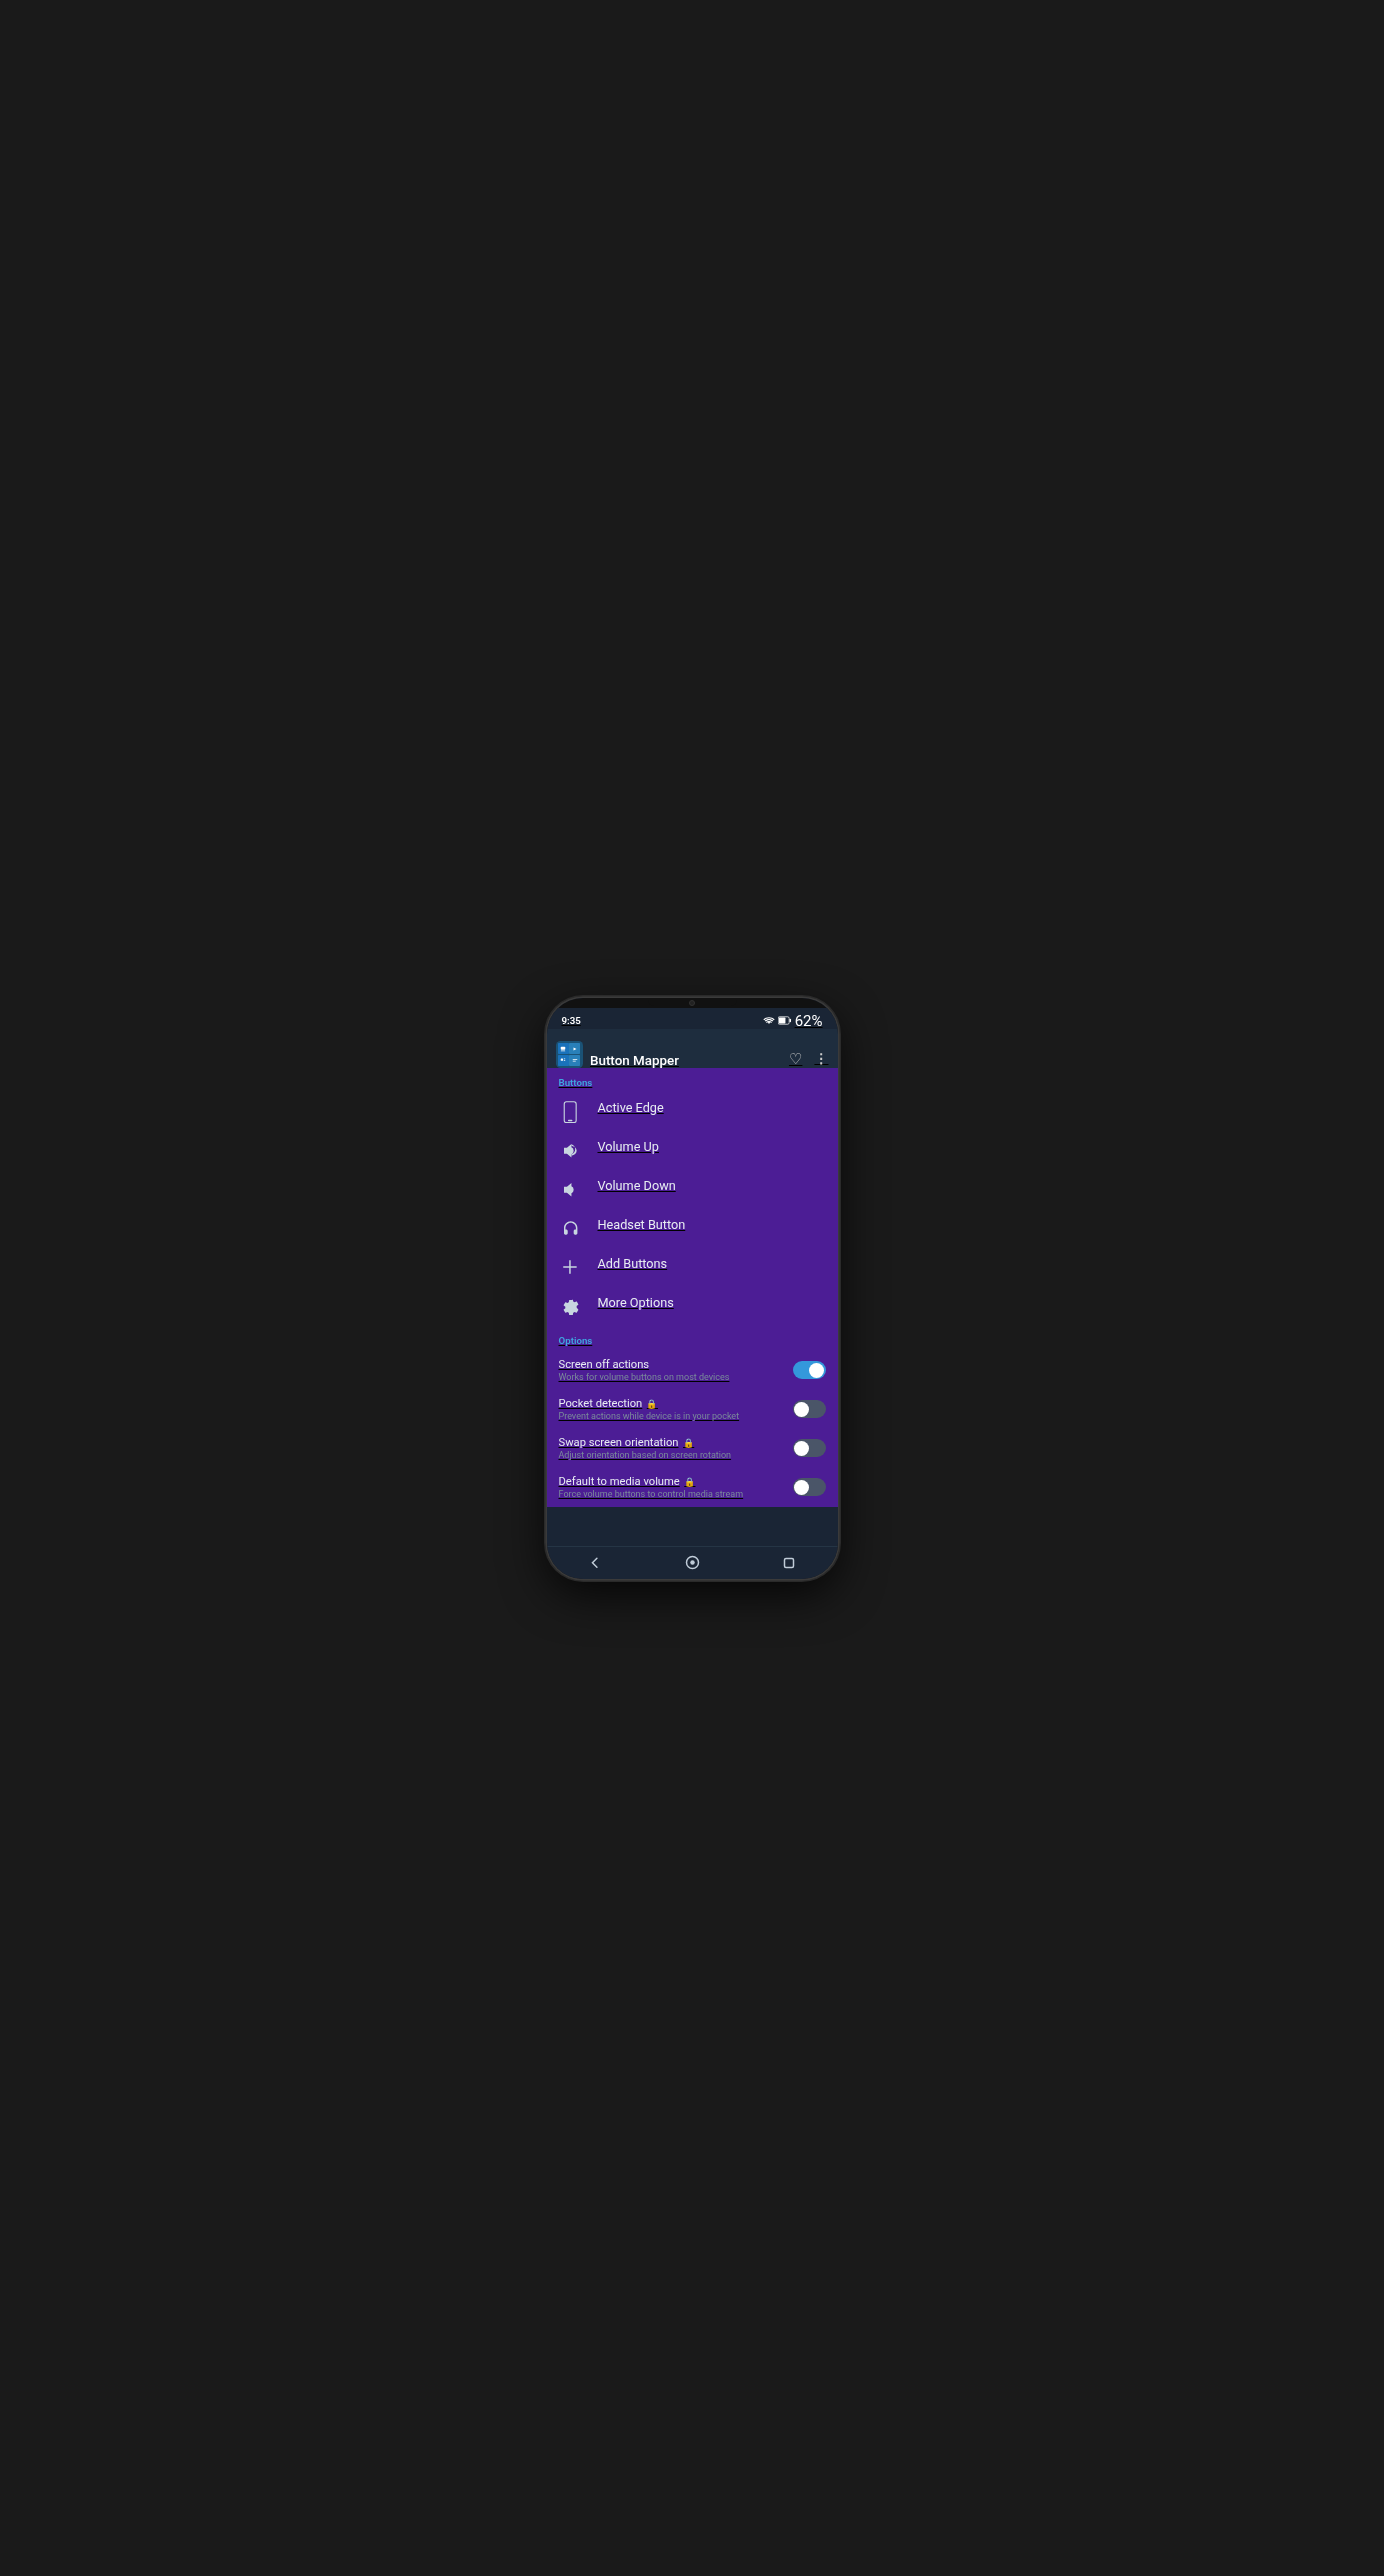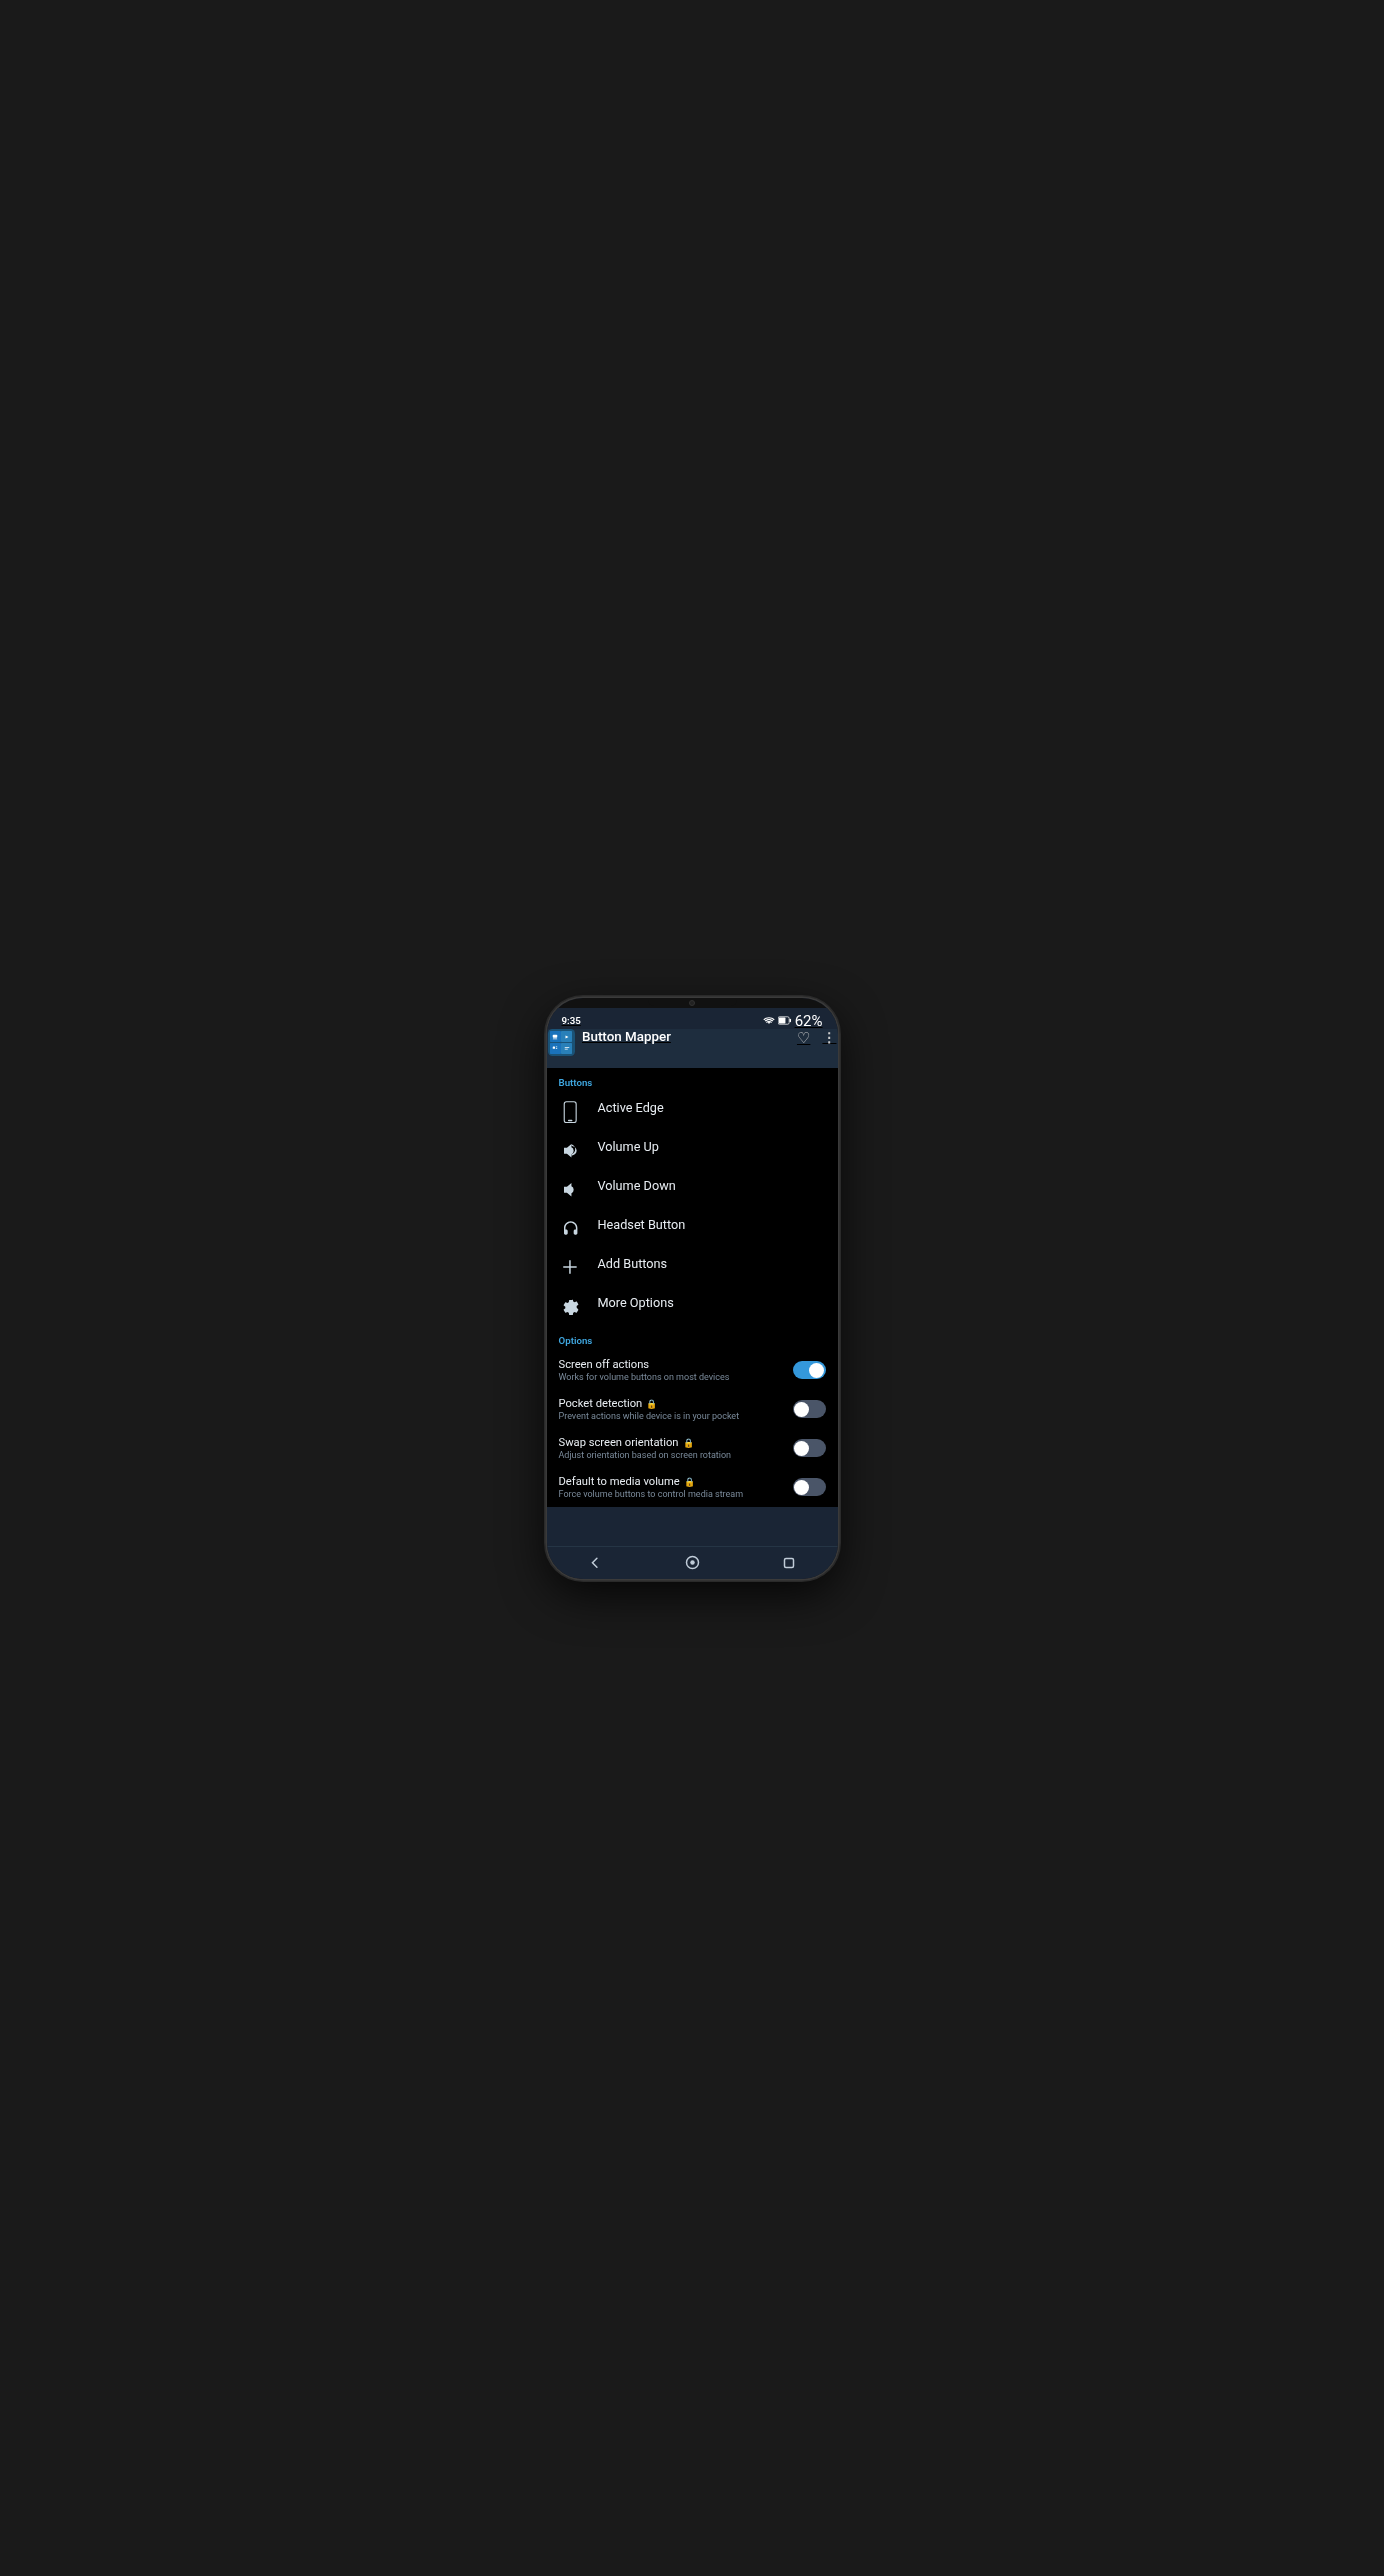--- a/index.html
+++ b/index.html
@@ -83,22 +83,22 @@
       background: #222;
       border-radius: 50%;
       border: 0.7px solid #333;
     }
 
     
     .app-bar {
       background: #1e2d3e;
       height: 39px;
       display: flex;
-      align-items: flex-start;
-      padding: 0 1px;
+      align-items: flex-end;
+      padding: 0 9px;
       gap: 7.5px;
     }
 
     .app-logo {
       width: 27px;
       height: 27px;
       border-radius: 4.5px;
       overflow: hidden;
       flex-shrink: 0;
       background: #1a5276;
@@ -137,21 +137,21 @@
 
     .more-icon {
       color: #ccc;
       font-size: 13.4px;
       letter-spacing: 0.7px;
       font-weight: 700;
     }
 
     
     .content {
-      background: #000000;
+      background: #4c1d95;
       flex: 1;
       overflow-y: auto;
       padding: 0;
     }
 
     .section-header {
       padding: 9px 12px 4.5px 12px;
       font-size: 9.7px;
       font-weight: 600;
       color: #3fa7e0;

